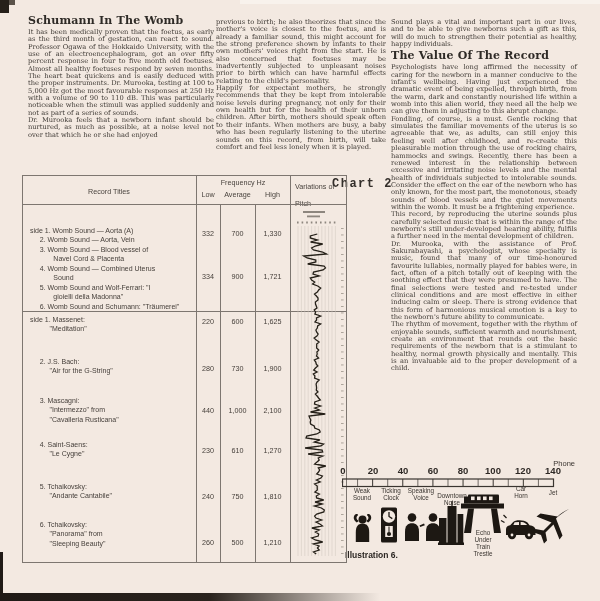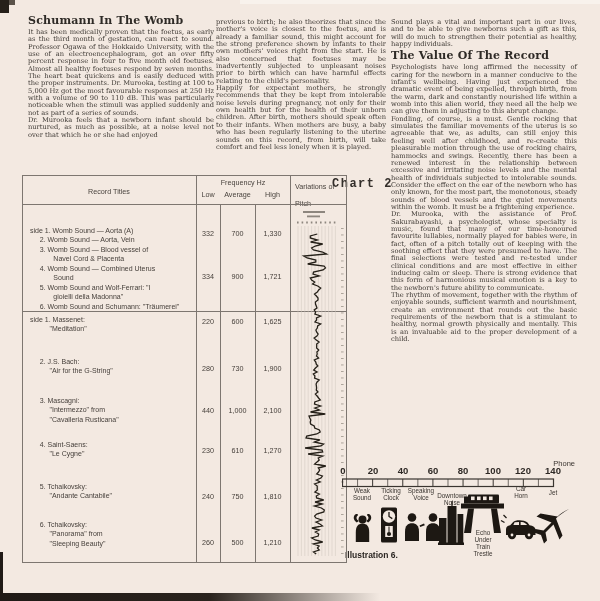--- a/index.html
+++ b/index.html
@@ -53,20 +53,21 @@
   <div id="col2" class="abs serifcol">
     <p>previous to birth; he also theorizes that since the mother's voice is closest to the foetus, and is already a familiar sound, this might account for the strong preference shown by infants to their own mothers' voices right from the start. He is also concerned that foetuses may be inadvertently subjected to unpleasant noises prior to birth which can have harmful effects relating to the child's personality.</p>
     <p>Happily for expectant mothers, he strongly recommends that they be kept from intolerable noise levels during pregnancy, not only for their own health but for the health of their unborn children. After birth, mothers should speak often to their infants. When mothers are busy, a baby who has been regularly listening to the uterine sounds on this record, from birth, will take comfort and feel less lonely when it is played.</p>
   </div>
 
   <div id="col3" class="abs serifcol">
     <p>Sound plays a vital and important part in our lives, and to be able to give newborns such a gift as this, will do much to strengthen their potential as healthy, happy individuals.</p>
     <div class="colhead">The Value Of The Record</div>
     <p>Psychologists have long affirmed the necessity of caring for the newborn in a manner conducive to the infant's wellbeing. Having just experienced the dramatic event of being expelled, through birth, from the warm, dark and constantly nourished life within a womb into this alien world, they need all the help we can give them in adjusting to this abrupt change.</p>
     <p>Fondling, of course, is a must. Gentle rocking that simulates the familiar movements of the uterus is so agreeable that we, as adults, can still enjoy this feeling well after childhood, and re-create this pleasurable motion through the use of rocking chairs, hammocks and swings. Recently, there has been a renewed interest in the relationship between excessive and irritating noise levels and the mental health of individuals subjected to intolerable sounds. Consider the effect on the ear of the newborn who has only known, for the most part, the monotonous, steady sounds of blood vessels and the quiet movements within the womb. It must be a frightening experience.</p>
+    <p>This record, by reproducing the uterine sounds plus carefully selected music that is within the range of the newborn's still under-developed hearing ability, fulfils a further need in the mental development of children.</p>
     <p>Dr. Murooka, with the assistance of Prof. Sakurabayashi, a psychologist, whose specialty is music, found that many of our time-honoured favourite lullabies, normally played for babies were, in fact, often of a pitch totally out of keeping with the soothing effect that they were presumed to have. The final selections were tested and re-tested under clinical conditions and are most effective in either inducing calm or sleep. There is strong evidence that this form of harmonious musical emotion is a key to the newborn's future ability to communicate.</p>
     <p>The rhythm of movement, together with the rhythm of enjoyable sounds, sufficient warmth and nourishment, create an environment that rounds out the basic requirements of the newborn that is a stimulant to healthy, normal growth physically and mentally. This is an invaluable aid to the proper development of a child.</p>
   </div>
 
   <div class="th" id="th-record">Record Titles</div>
   <div class="th" id="th-freq">Frequency Hz</div>
   <div class="th" id="th-low">Low</div>
   <div class="th" id="th-avg">Average</div>
   <div class="th" id="th-high">High</div>
   <div class="th" id="th-var">Variations of

